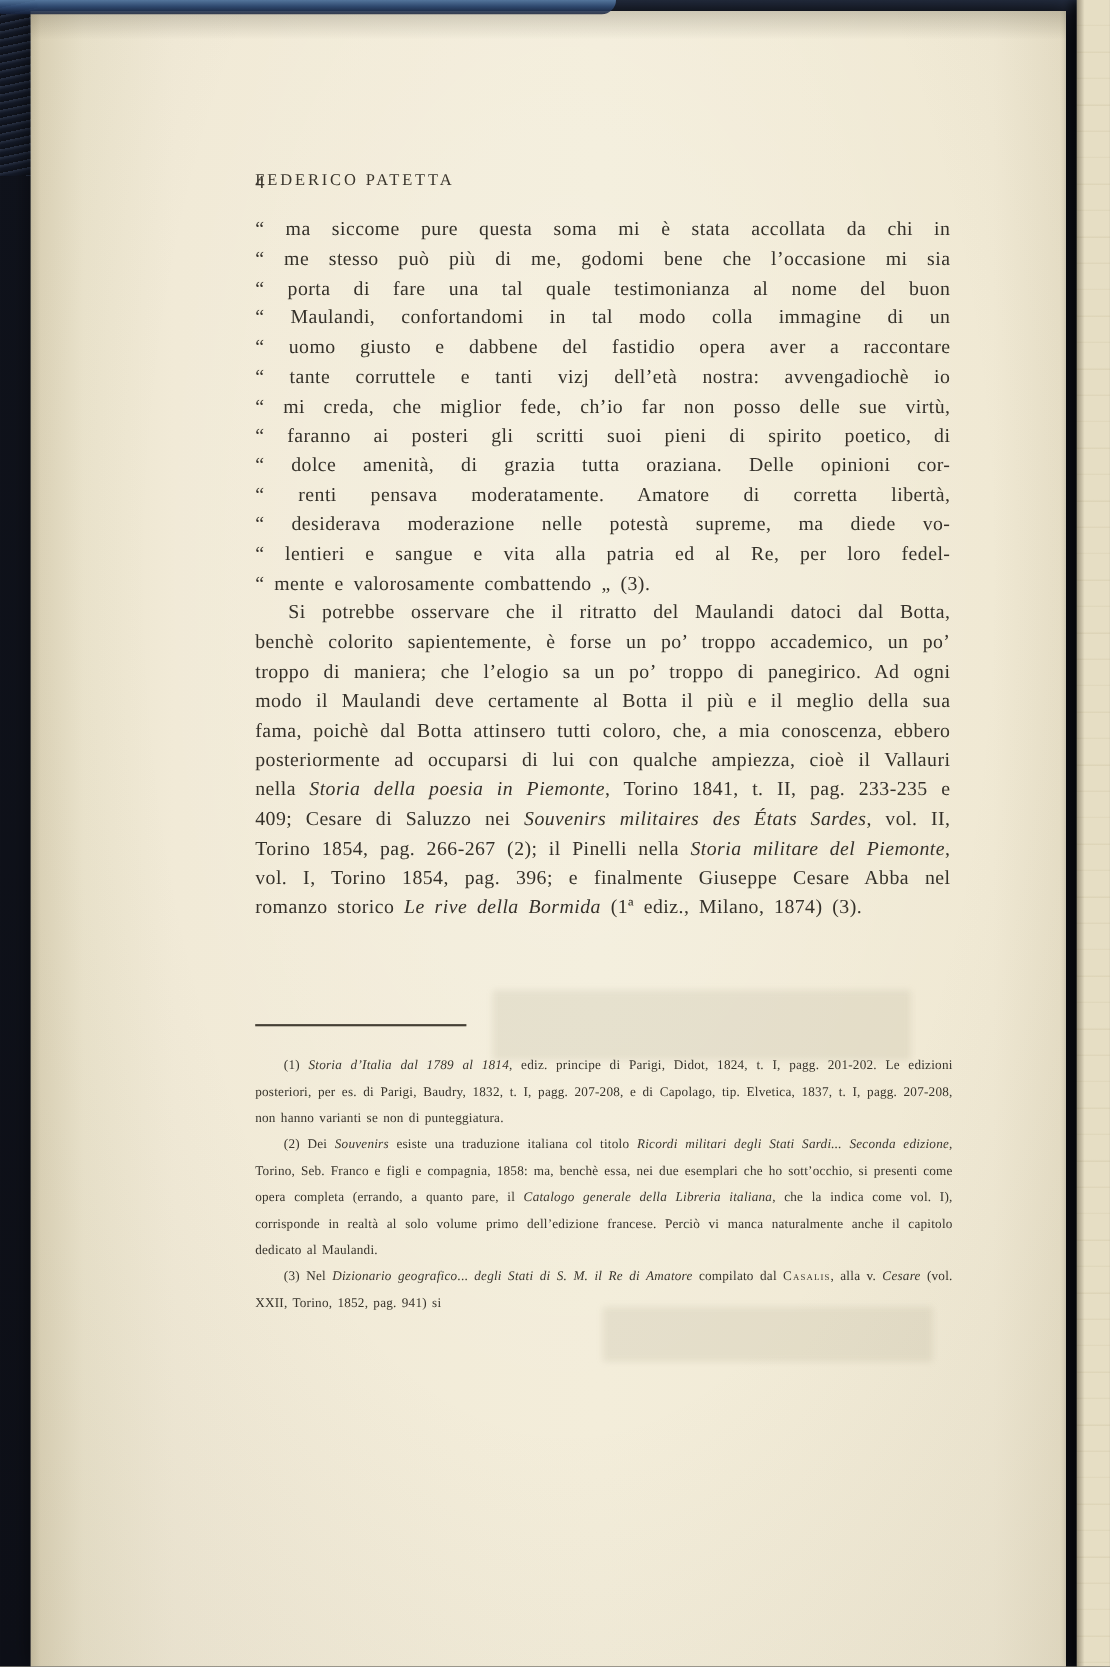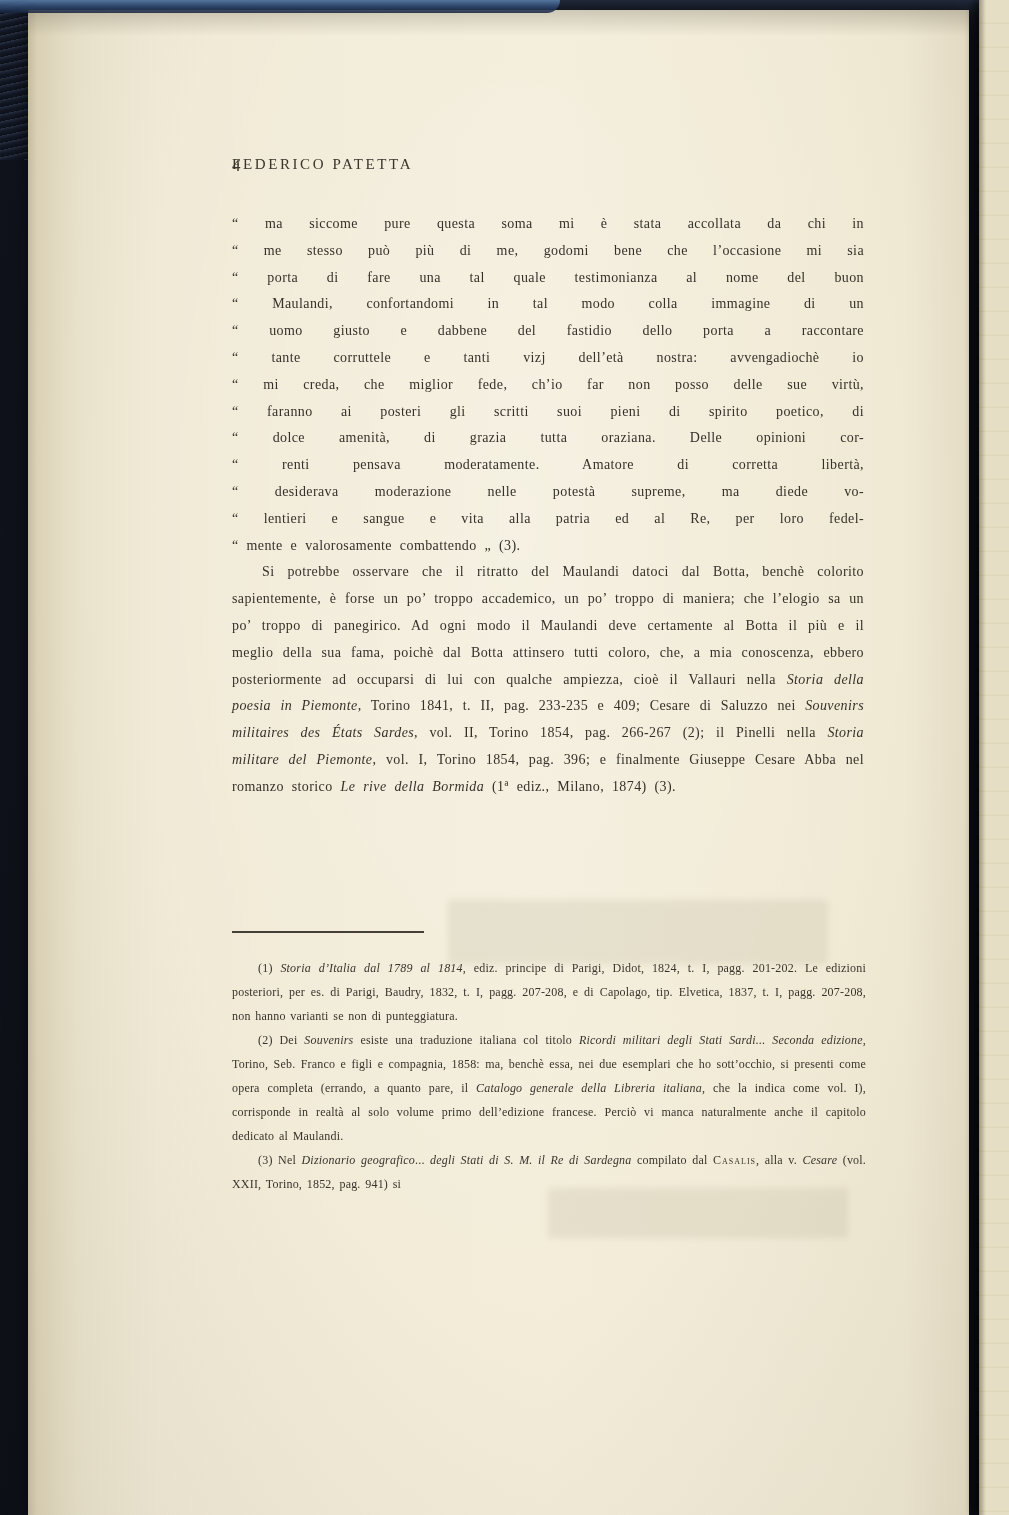--- a/index.html
+++ b/index.html
@@ -31,22 +31,22 @@
     background:
       linear-gradient(90deg,rgba(70,60,40,.45) 0px,rgba(70,60,40,0) 7px),
       repeating-linear-gradient(180deg,#e6dec4 0px,#e6dec4 22px,#ddd4b7 24px),
       #e3dbc0;
     box-shadow:-6px 0 8px rgba(0,0,0,.6);
   }
   .running-head{position:absolute;left:204px;top:146px;width:632px;height:22px;color:#3a352c;}
   .page-num{position:absolute;left:0;top:0;font-size:17px;}
   .head-title{display:block;font-size:15px;letter-spacing:2.6px;}
   .text-col{
-    position:absolute;left:204px;top:201px;width:632px;
-    font-size:14px;line-height:26.8px;color:#35312a;
+    position:absolute;left:204px;top:185px;width:632px;
+    font-size:18px;line-height:26.8px;color:#35312a;
     letter-spacing:.4px;word-spacing:4px;text-align:justify;
   }
   .qline{text-align:justify;}
   .quoted-block .qline:not(:last-child){text-align-last:justify;}
   .para{margin:0;text-indent:30px;}
   .seg-i{font-style:italic;}
   .seg-sc{font-variant:small-caps;letter-spacing:1px;}
   .footnote-rule{position:absolute;left:204px;top:921px;width:192px;height:2px;background:#454035;}
   .footnotes{
     position:absolute;left:204px;top:946px;width:634px;
@@ -69,39 +69,39 @@
       <span class="page-num">4</span>
       <span class="head-title">FEDERICO PATETTA</span>
     </div>
 
     <div class="text-col">
       <div class="quoted-block">
           <div class="qline">“ ma siccome pure questa soma mi è stata accollata da chi in</div>
           <div class="qline">“ me stesso può più di me, godomi bene che l’occasione mi sia</div>
           <div class="qline">“ porta di fare una tal quale testimonianza al nome del buon</div>
           <div class="qline">“ Maulandi, confortandomi in tal modo colla immagine di un</div>
-          <div class="qline">“ uomo giusto e dabbene del fastidio dello porta a raccontare</div>
+          <div class="qline">“ uomo giusto e dabbene del fastidio opera aver a raccontare</div>
           <div class="qline">“ tante corruttele e tanti vizj dell’età nostra: avvengadiochè io</div>
           <div class="qline">“ mi creda, che miglior fede, ch’io far non posso delle sue virtù,</div>
           <div class="qline">“ faranno ai posteri gli scritti suoi pieni di spirito poetico, di</div>
           <div class="qline">“ dolce amenità, di grazia tutta oraziana. Delle opinioni cor-</div>
           <div class="qline">“ renti pensava moderatamente. Amatore di corretta libertà,</div>
           <div class="qline">“ desiderava moderazione nelle potestà supreme, ma diede vo-</div>
           <div class="qline">“ lentieri e sangue e vita alla patria ed al Re, per loro fedel-</div>
           <div class="qline">“ mente e valorosamente combattendo „ (3).</div>
         </div>
       <p class="para"><span>Si potrebbe osservare che il ritratto del Maulandi datoci dal Botta, benchè colorito sapientemente, è forse un po’ troppo accademico, un po’ troppo di maniera; che l’elogio sa un po’ troppo di panegirico. Ad ogni modo il Maulandi deve certamente al Botta il più e il meglio della sua fama, poichè dal Botta attinsero tutti coloro, che, a mia conoscenza, ebbero posteriormente ad occuparsi di lui con qualche ampiezza, cioè il Vallauri nella </span><span class="seg-i">Storia della poesia in Piemonte</span><span>, Torino 1841, t. II, pag. 233-235 e 409; Cesare di Saluzzo nei </span><span class="seg-i">Souvenirs militaires des États Sardes</span><span>, vol. II, Torino 1854, pag. 266-267 (2); il Pinelli nella </span><span class="seg-i">Storia militare del Piemonte</span><span>, vol. I, Torino 1854, pag. 396; e finalmente Giuseppe Cesare Abba nel romanzo storico </span><span class="seg-i">Le rive della Bormida</span><span> (1ª ediz., Milano, 1874) (3).</span></p>
     </div>
 
     <div class="footnote-rule"></div>
 
     <div class="footnotes">
       <p><span>(1) </span><span class="seg-i">Storia d’Italia dal 1789 al 1814</span><span>, ediz. principe di Parigi, Didot, 1824, t. I, pagg. 201-202. Le edizioni posteriori, per es. di Parigi, Baudry, 1832, t. I, pagg. 207-208, e di Capolago, tip. Elvetica, 1837, t. I, pagg. 207-208, non hanno varianti se non di punteggiatura.</span></p>
       <p><span>(2) Dei </span><span class="seg-i">Souvenirs</span><span> esiste una traduzione italiana col titolo </span><span class="seg-i">Ricordi militari degli Stati Sardi... Seconda edizione</span><span>, Torino, Seb. Franco e figli e compagnia, 1858: ma, benchè essa, nei due esemplari che ho sott’occhio, si presenti come opera completa (errando, a quanto pare, il </span><span class="seg-i">Catalogo generale della Libreria italiana</span><span>, che la indica come vol. I), corrisponde in realtà al solo volume primo dell’edizione francese. Perciò vi manca naturalmente anche il capitolo dedicato al Maulandi.</span></p>
-      <p><span>(3) Nel </span><span class="seg-i">Dizionario geografico</span><span>... </span><span class="seg-i">degli Stati di S. M. il Re di Sardegna</span><span> compilato dal </span><span class="seg-sc">Casalis</span><span>, alla v. </span><span class="seg-i">Cesare</span><span> (vol. XXII, Torino, 1852, pag. 941) si</span></p>
+      <p><span>(3) Nel </span><span class="seg-i">Dizionario geografico</span><span>... </span><span class="seg-i">degli Stati di S. M. il Re di Amatore</span><span> compilato dal </span><span class="seg-sc">Casalis</span><span>, alla v. </span><span class="seg-i">Cesare</span><span> (vol. XXII, Torino, 1852, pag. 941) si</span></p>
     </div>
 
     <div class="ghost" style="left:420px;top:890px;width:380px;height:64px;"></div>
     <div class="ghost" style="left:520px;top:1178px;width:300px;height:50px;"></div>
   </div>
 
   <div class="top-curl"></div>
   <div class="next-page-edge"></div>
 </div>
 

